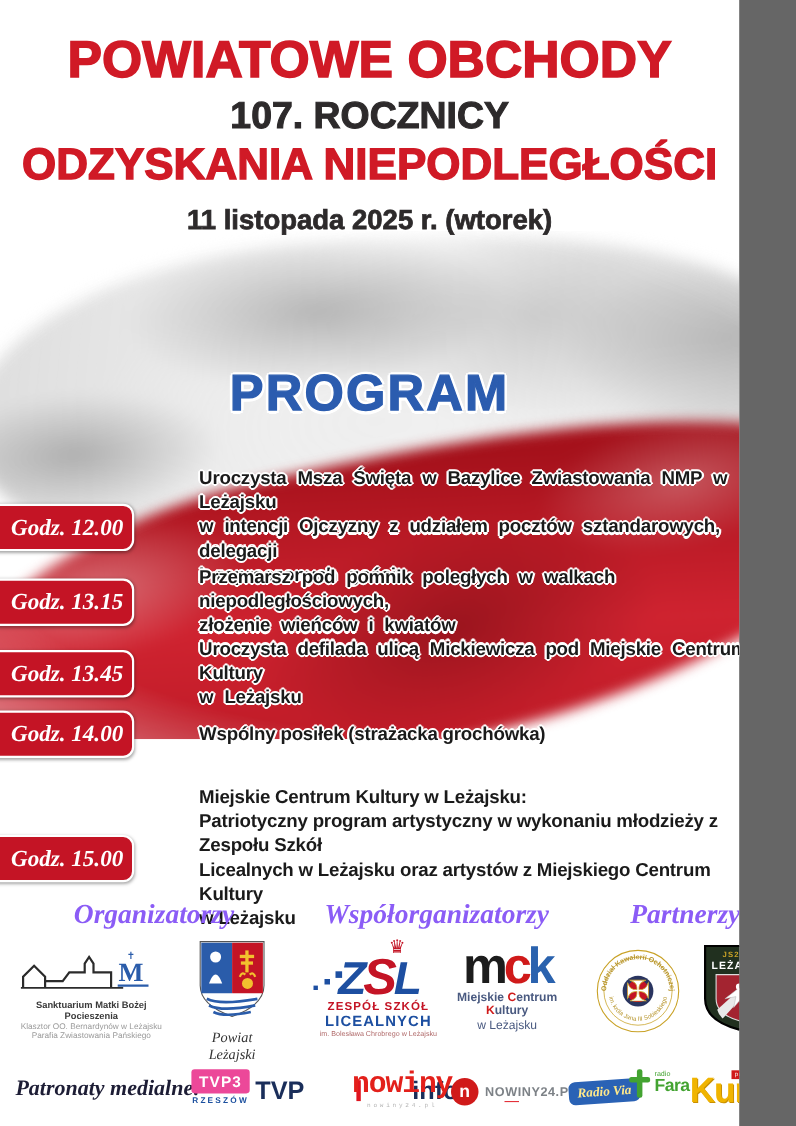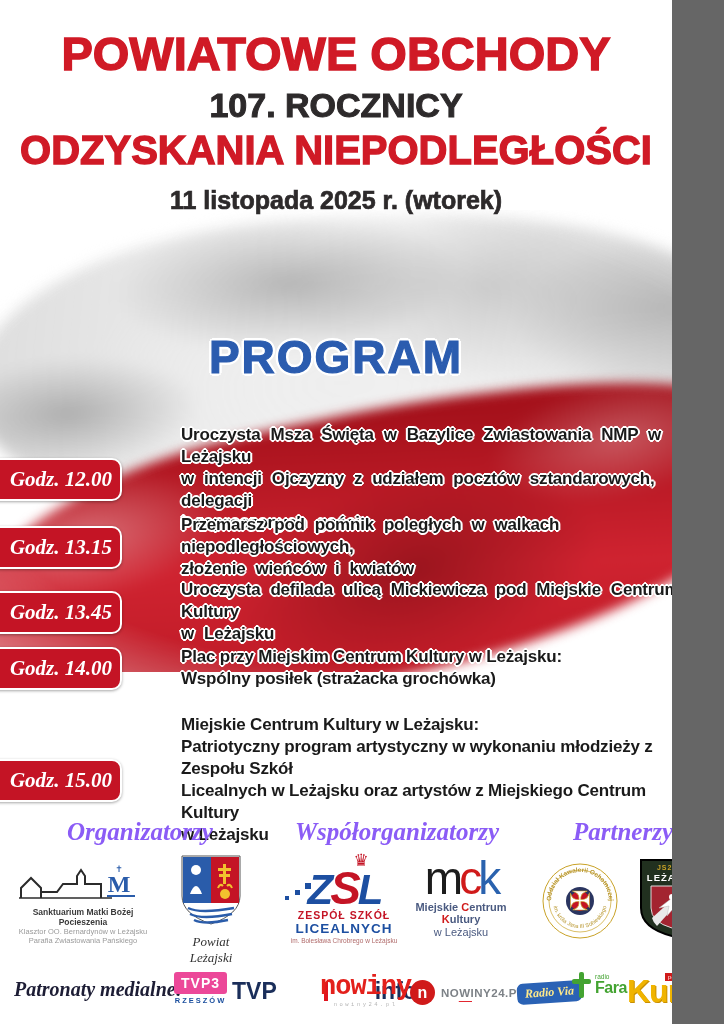--- a/index.html
+++ b/index.html
@@ -74,21 +74,21 @@
   .zsl .crown{color:#c41425;font-size:17px;line-height:1;margin-left:34px;}
   .zsl .big{font-style:italic;font-weight:bold;line-height:0.85;letter-spacing:-3px;}
   .zsl .bz{color:#1d4fa1;font-size:42px;} .zsl .bs{color:#c41425;font-size:46px;} .zsl .bl{color:#1d4fa1;font-size:42px;}
   .zsl .t1{color:#c41425;font-size:10.5px;font-weight:bold;letter-spacing:1px;margin-top:1px;}
   .zsl .t2{color:#1d4fa1;font-size:13.5px;font-weight:bold;letter-spacing:1px;}
   .zsl .t3{color:#b06a6a;font-size:6.5px;margin-top:1px;}
   .zsl .dot{position:absolute;background:#1d4fa1;}
   .d1{width:4px;height:4px;left:2px;top:44px;} .d2{width:5px;height:5px;left:12px;top:38px;} .d3{width:6px;height:6px;left:22px;top:31px;}
 
   .mck{left:398px;top:858px;width:126px;}
-  .mck .big{font-weight:normal;font-size:46px;line-height:0.9;letter-spacing:-4px;}
+  .mck .big{font-weight:bold;font-size:46px;line-height:0.9;letter-spacing:-4px;}
   .mck .cm{color:#1c1c1c;} .mck .cc{color:#d01a1a;} .mck .ck{color:#2a62ae;}
   .mck .cap1{font-size:11px;font-weight:bold;color:#4a5a80;margin-top:2px;}
   .mck .cap1 .redcap::first-letter{color:#d01a1a;}
   .mck .cap1 span{display:inline-block;}
   .mck .cap2{font-size:11px;color:#4a5a80;margin-top:1px;}
 
   .kaw{left:541px;top:862px;width:78px;height:78px;}
   .js{left:636px;top:856px;width:72px;}
 
   
@@ -158,21 +158,20 @@
   <div class="row row2">
     <div class="badge">Godz. 13.45</div>
     <div class="desc">
       <div class="spread">Uroczysta defilada ulicą Mickiewicza pod Miejskie Centrum Kultury</div>
       <div class="spread">w Leżajsku</div>
     </div>
   </div>
   <div class="row row3">
     <div class="badge">Godz. 14.00</div>
     <div class="desc">
-      <div>Plac przy Miejskim Centrum Kultury w Leżajsku:</div>
       <div>Wspólny posiłek (strażacka grochówka)</div>
     </div>
   </div>
   <div class="row row4">
     <div class="badge">Godz. 15.00</div>
     <div class="desc">
       <div>Miejskie Centrum Kultury w Leżajsku:</div>
       <div>Patriotyczny program artystyczny w wykonaniu młodzieży z Zespołu Szkół</div>
       <div>Licealnych w Leżajsku oraz artystów z Miejskiego Centrum Kultury</div>
       <div>w Leżajsku</div>

